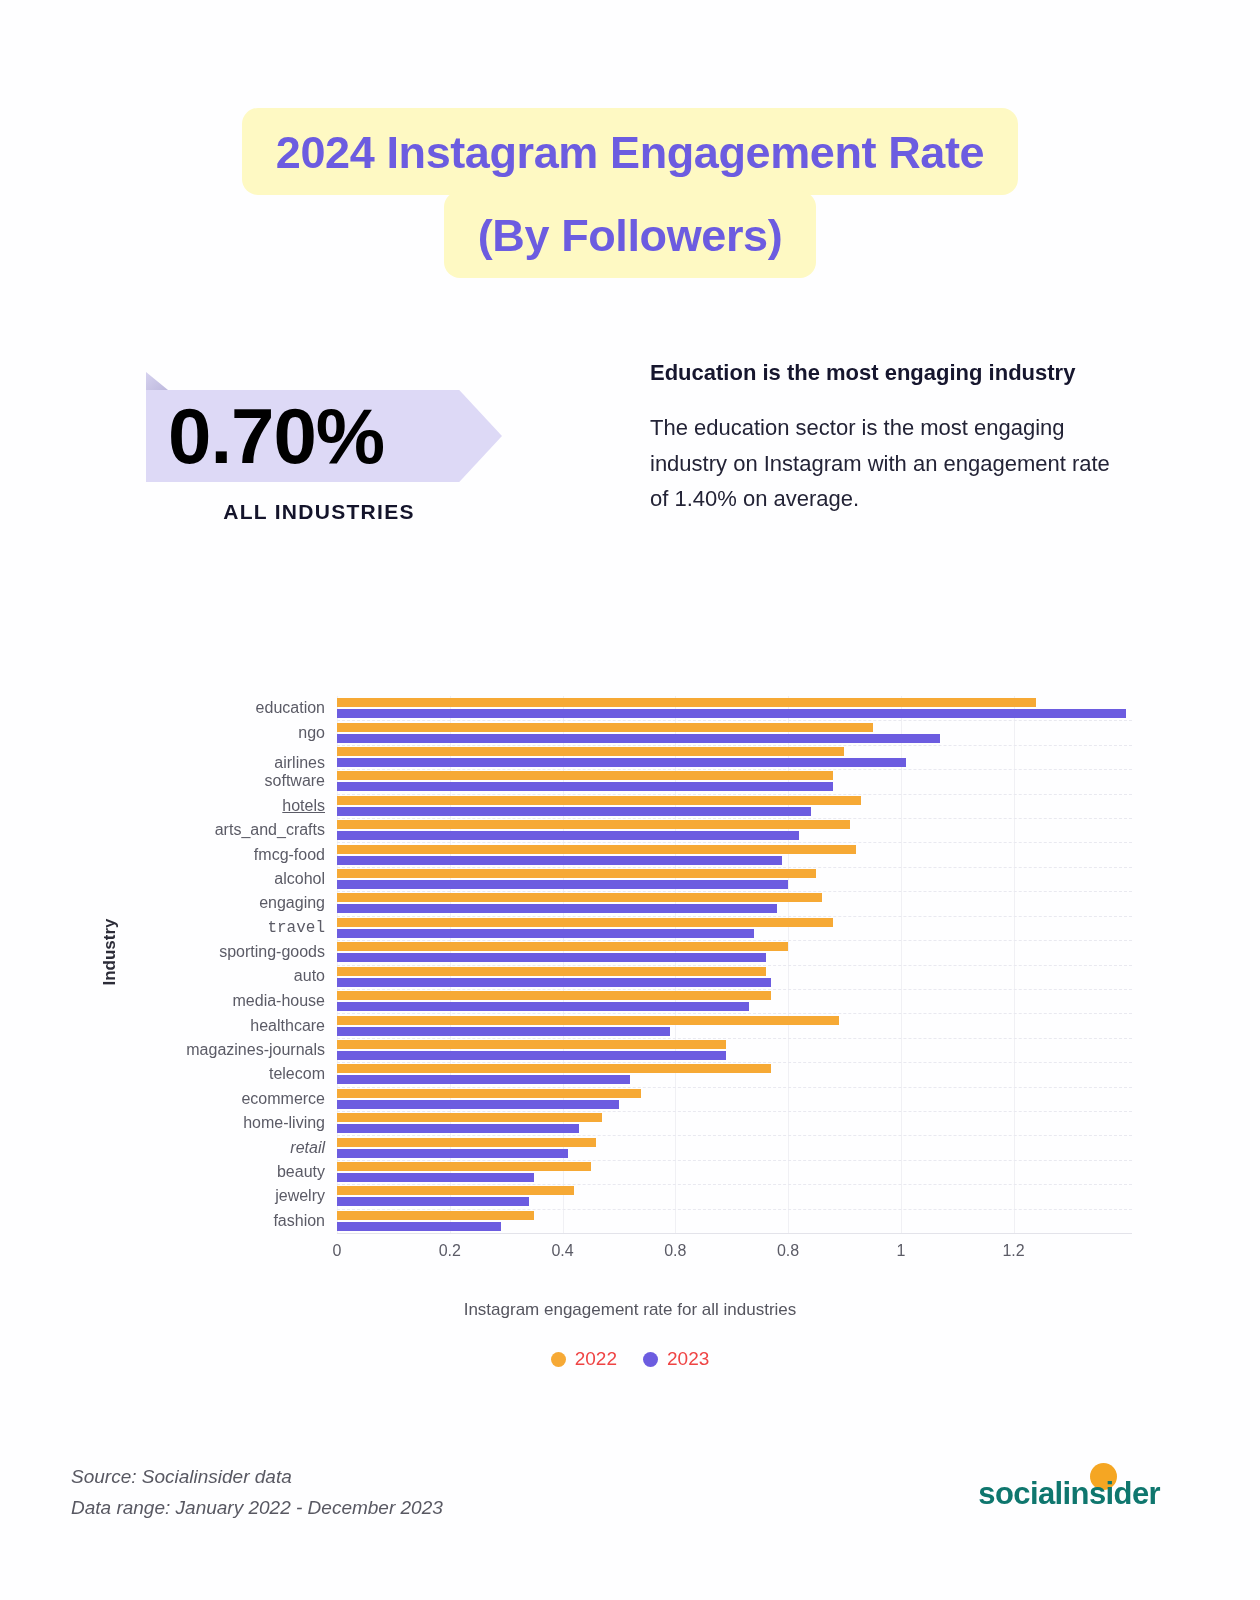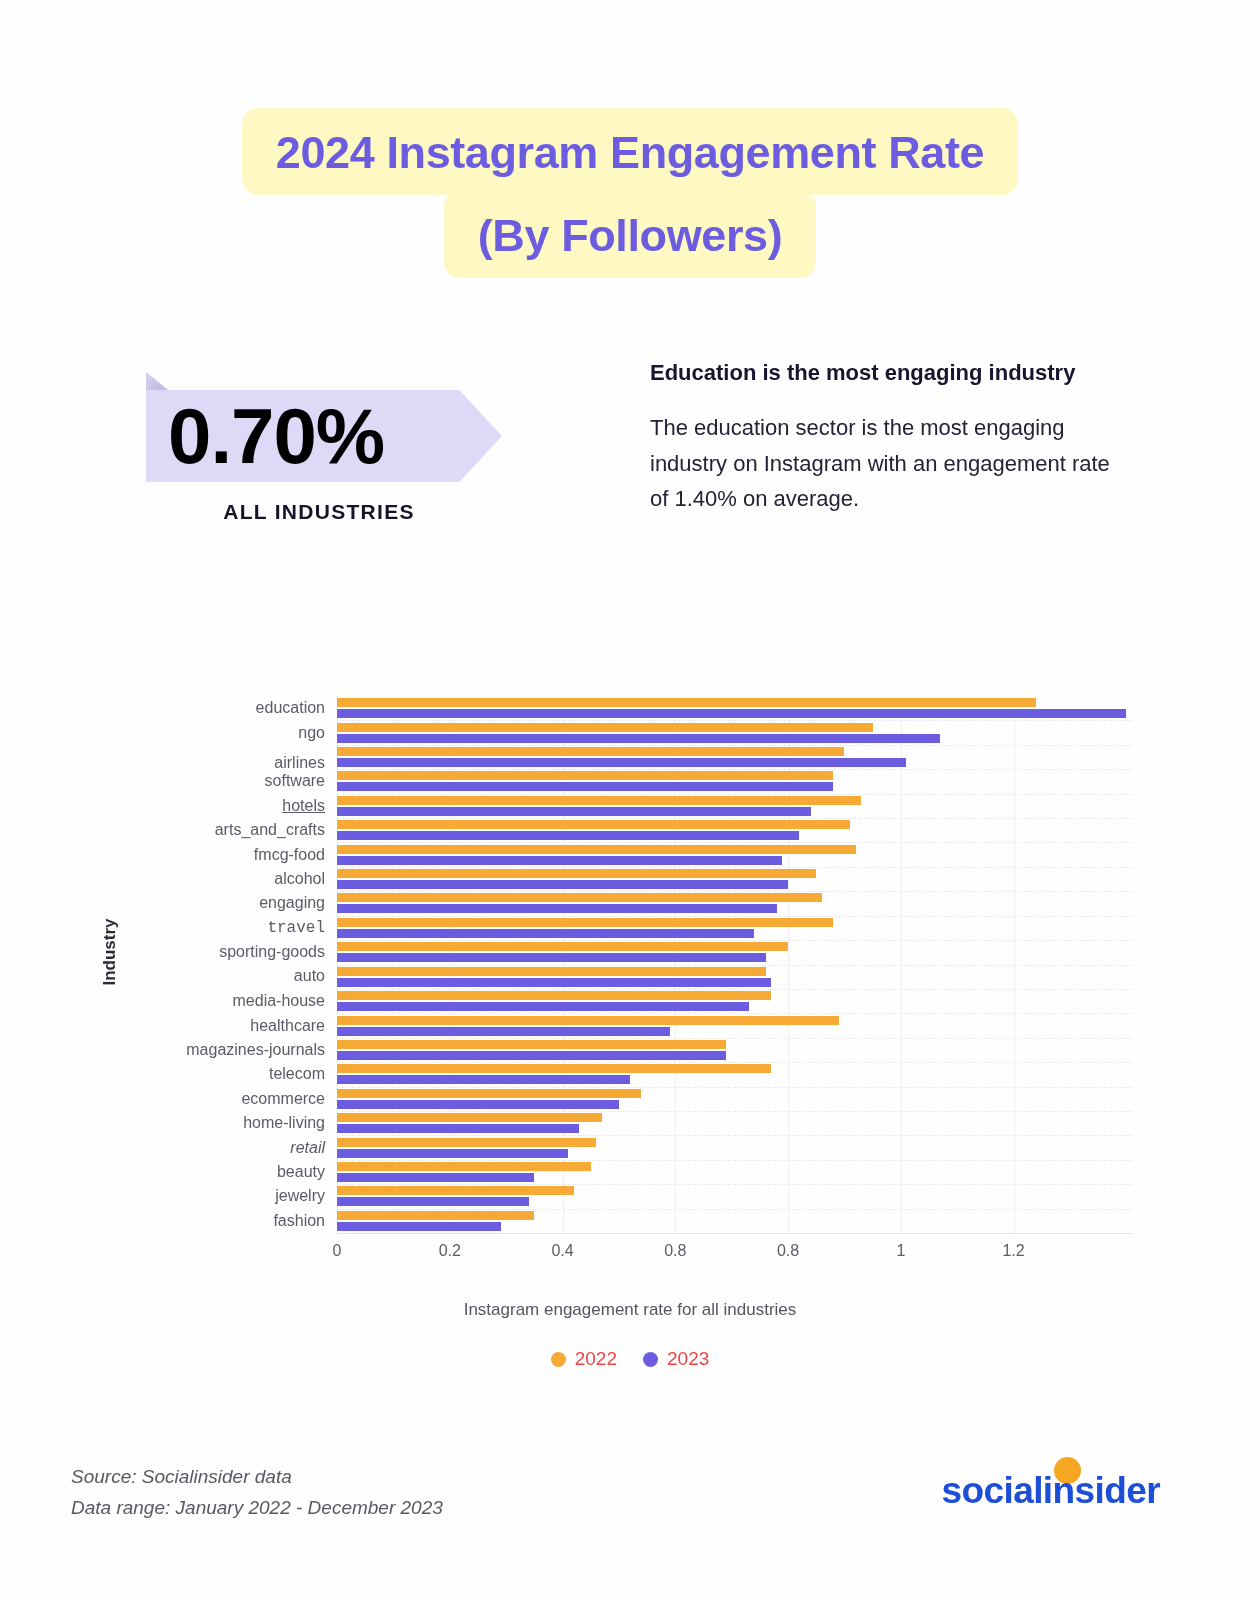--- a/index.html
+++ b/index.html
@@ -127,21 +127,21 @@
   
   .footer { position: absolute; left: 58px; top: 1462px; margin-left: 13px; }
   .footer-line {
     font-size: 19px; font-style: italic; color: #585862; line-height: 1.62;
   }
   .logo {
     position: absolute; right: 100px; top: 1472px;
     display: flex; align-items: flex-end; height: 40px;
   }
   .logo-text {
-    font-size: 37px; font-weight: bold; color: #1d4ed8; letter-spacing: -0.6px;
+    font-size: 31px; font-weight: bold; color: #0f766e; letter-spacing: -0.6px;
     position: relative;
   }
   .logo-dot {
     position: absolute; width: 27px; height: 27px; border-radius: 50%;
     background: #f5a623; left: 112px; top: -13px; z-index: 0;
   }
   .logo-text span { position: relative; z-index: 1; }
 </style>
 </head>
 <body>

